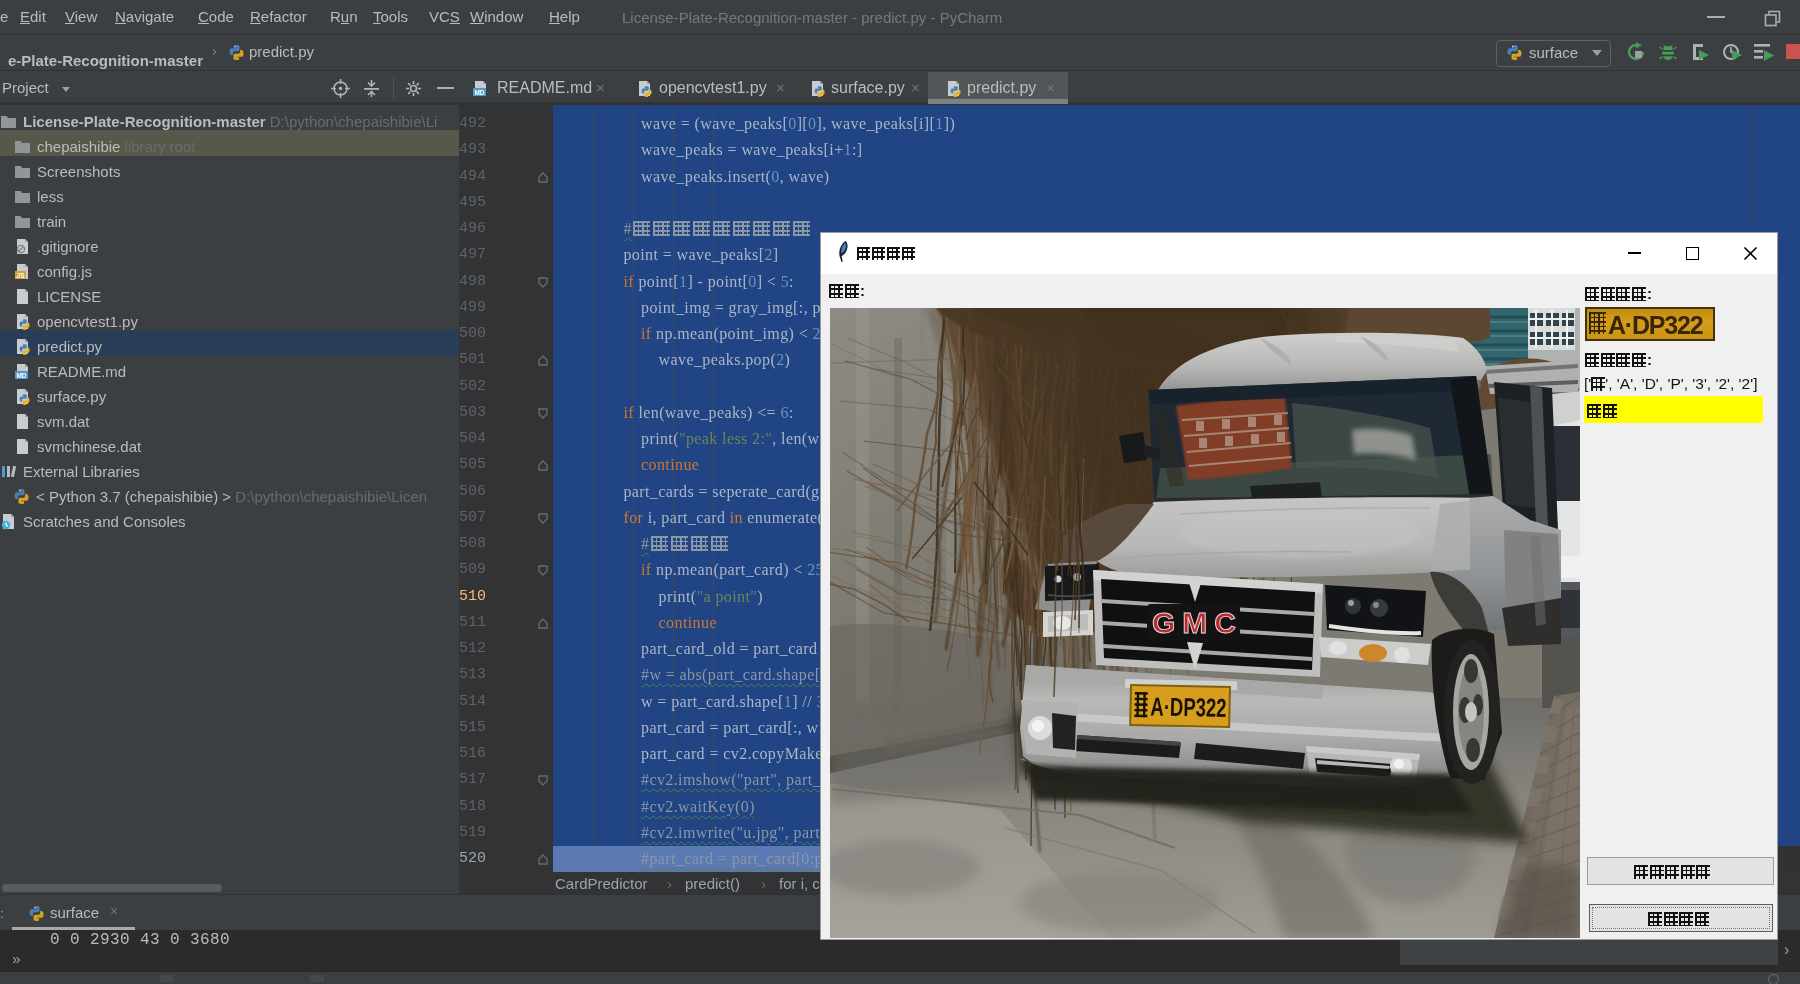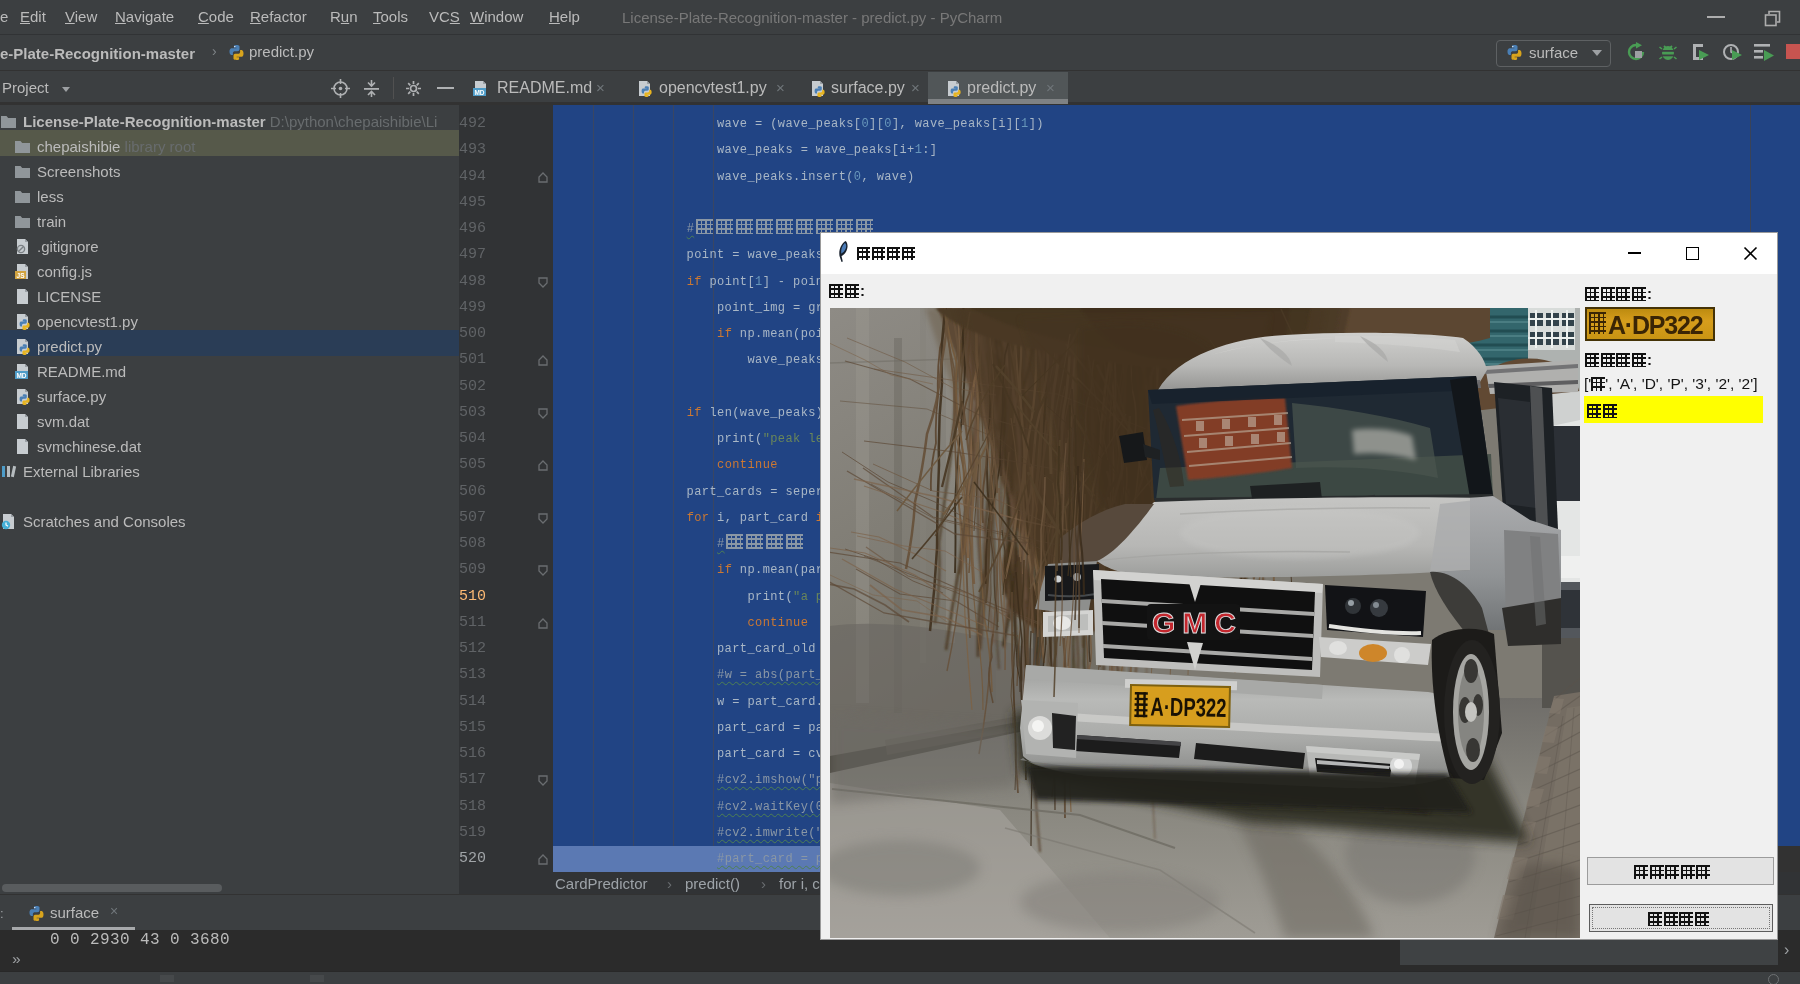--- a/index.html
+++ b/index.html
@@ -10,21 +10,21 @@
  repeating-linear-gradient(to right,currentColor 0 1.6px,transparent 1.6px 4.6px);}
 .cj14{width:13px;height:13px;margin-right:2px;}
 .cj15{width:14px;height:14px;margin-right:1.5px;}
 .menu{color:#bbbbbb;font-size:15px;}
 .mono{font-family:"Liberation Mono",monospace;}
 .trow{position:absolute;left:0;height:25px;line-height:25px;font-size:15px;white-space:nowrap;}
 .tlab{color:#bbbbbb;}
 .tpath{color:#686c6e;}
 .ticon{display:inline-block;width:17px;height:17px;vertical-align:-3px;margin-right:6px;position:relative;}
 
-.cline{position:absolute;font-family:Liberation Mono, monospace;font-size:12px;letter-spacing:0.4px;color:#a9b7c6;white-space:pre;line-height:26px;margin-left:12px;}
+.cline{position:absolute;font-family:Liberation Serif, serif;font-size:16px;letter-spacing:0.4px;color:#a9b7c6;white-space:pre;line-height:26px;}
 .kw{color:#cc7832;}.num{color:#6897bb;}.strg{color:#6a8759;}
 .com{color:#8a97a5;text-decoration:underline;text-decoration-style:wavy;text-decoration-color:#4e8052;text-decoration-thickness:1px;text-underline-offset:3px;}
 .lnum{position:absolute;left:0;width:38px;text-align:left;font-family:"Liberation Mono",monospace;font-size:15px;color:#606366;line-height:26px;}
 .cjc{display:inline-block;width:17px;height:15px;margin:0 1.5px;vertical-align:-2px;background:
  repeating-linear-gradient(to bottom,currentColor 0 1.6px,transparent 1.6px 4.5px),
  repeating-linear-gradient(to right,currentColor 0 1.6px,transparent 1.6px 4.6px);}
 </style></head>
 <body>
 <div id="stage">
 
@@ -95,21 +95,21 @@
 <div class="abs menu" style="left:470px;top:8px;"><u>W</u>indow</div>
 <div class="abs menu" style="left:549px;top:8px;"><u>H</u>elp</div>
 <div class="abs" style="left:622px;top:9px;color:#787878;font-size:15px;">License-Plate-Recognition-master - predict.py - PyCharm</div>
 <div class="abs" style="left:1707px;top:16px;width:18px;height:2px;background:#adadad;"></div>
 <svg class="abs" style="left:1764px;top:10px;" width="17" height="17" viewBox="0 0 17 17">
 <path d="M5,4 L5,1.5 L15.5,1.5 L15.5,12 L13,12" fill="none" stroke="#adadad" stroke-width="1.6"></path>
 <rect x="1.5" y="5" width="10.5" height="10.5" fill="#3c3f41" stroke="#adadad" stroke-width="1.6"></rect>
 </svg>
 
 <div class="abs" style="left:0;top:35px;width:1800px;height:35px;background:#3c3f41;border-bottom:1px solid #323232;"></div>
-<div class="abs" style="left:0;top:45px;color:#bbbbbb;font-size:15px;font-weight:bold;">e-Plate-Recognition-master</div>
+<div class="abs" style="left:0;top:52px;color:#bbbbbb;font-size:15px;font-weight:bold;padding-left:8px;">e-Plate-Recognition-master</div>
 <div class="abs" style="left:212px;top:43px;color:#7f8487;font-size:14px;">›</div>
 <div class="abs" style="left:228px;top:44px;"><svg width="17" height="17">
         <use href="#s-pylogo"></use>
       </svg></div>
 <div class="abs" style="left:249px;top:43px;color:#bbbbbb;font-size:15px;">predict.py</div>
 
 <div class="abs" style="left:1496px;top:40px;width:113px;height:25px;border:1px solid #5e6163;border-radius:4px;"></div>
 <div class="abs" style="left:1506px;top:44px;"><svg width="17" height="17">
         <use href="#s-pylogo"></use>
       </svg></div>
@@ -233,20 +233,23 @@
           </svg></span><span class="tlab">surface.py</span></div>
   <div class="trow" style="top:304px;left:14px;"><span class="ticon"><svg width="17" height="17">
             <use href="#s-page"></use>
           </svg></span><span class="tlab">svm.dat</span></div>
   <div class="trow" style="top:329px;left:14px;"><span class="ticon"><svg width="17" height="17">
             <use href="#s-page"></use>
           </svg></span><span class="tlab">svmchinese.dat</span></div>
   <div class="trow" style="top:354px;left:0;"><span class="ticon"><svg width="17" height="17">
             <use href="#s-lib"></use>
           </svg></span><span class="tlab">External Libraries</span></div>
+  <div class="trow" style="top:379px;left:13px;"><span class="ticon"><svg width="17" height="17">
+            <use href="#s-pylogo"></use>
+          </svg></span><span class="tlab">&lt; Python 3.7 (chepaishibie) &gt;</span>&nbsp;<span class="tpath">D:\python\chepaishibie\Licen</span></div>
   <div class="trow" style="top:404px;left:0;"><span class="ticon"><svg width="17" height="17">
             <use href="#s-scratch"></use>
           </svg></span><span class="tlab">Scratches and Consoles</span></div>
 </div>
 
 <div class="abs" style="left:459px;top:105px;width:1341px;height:767px;background:#313335;overflow:hidden;" id="editor">
 <div class="abs" style="left:94px;top:0;width:1247px;height:741px;background:#214484;"></div>
 <div class="abs" style="left:94px;top:741px;width:271px;height:26px;background:#5b79b3;"></div>
 <div class="abs" style="left:365px;top:741px;width:976px;height:26px;background:#323232;"></div>
 <div class="abs" style="left:134px;top:0;width:1px;height:741px;background:#3a4662;"></div>

